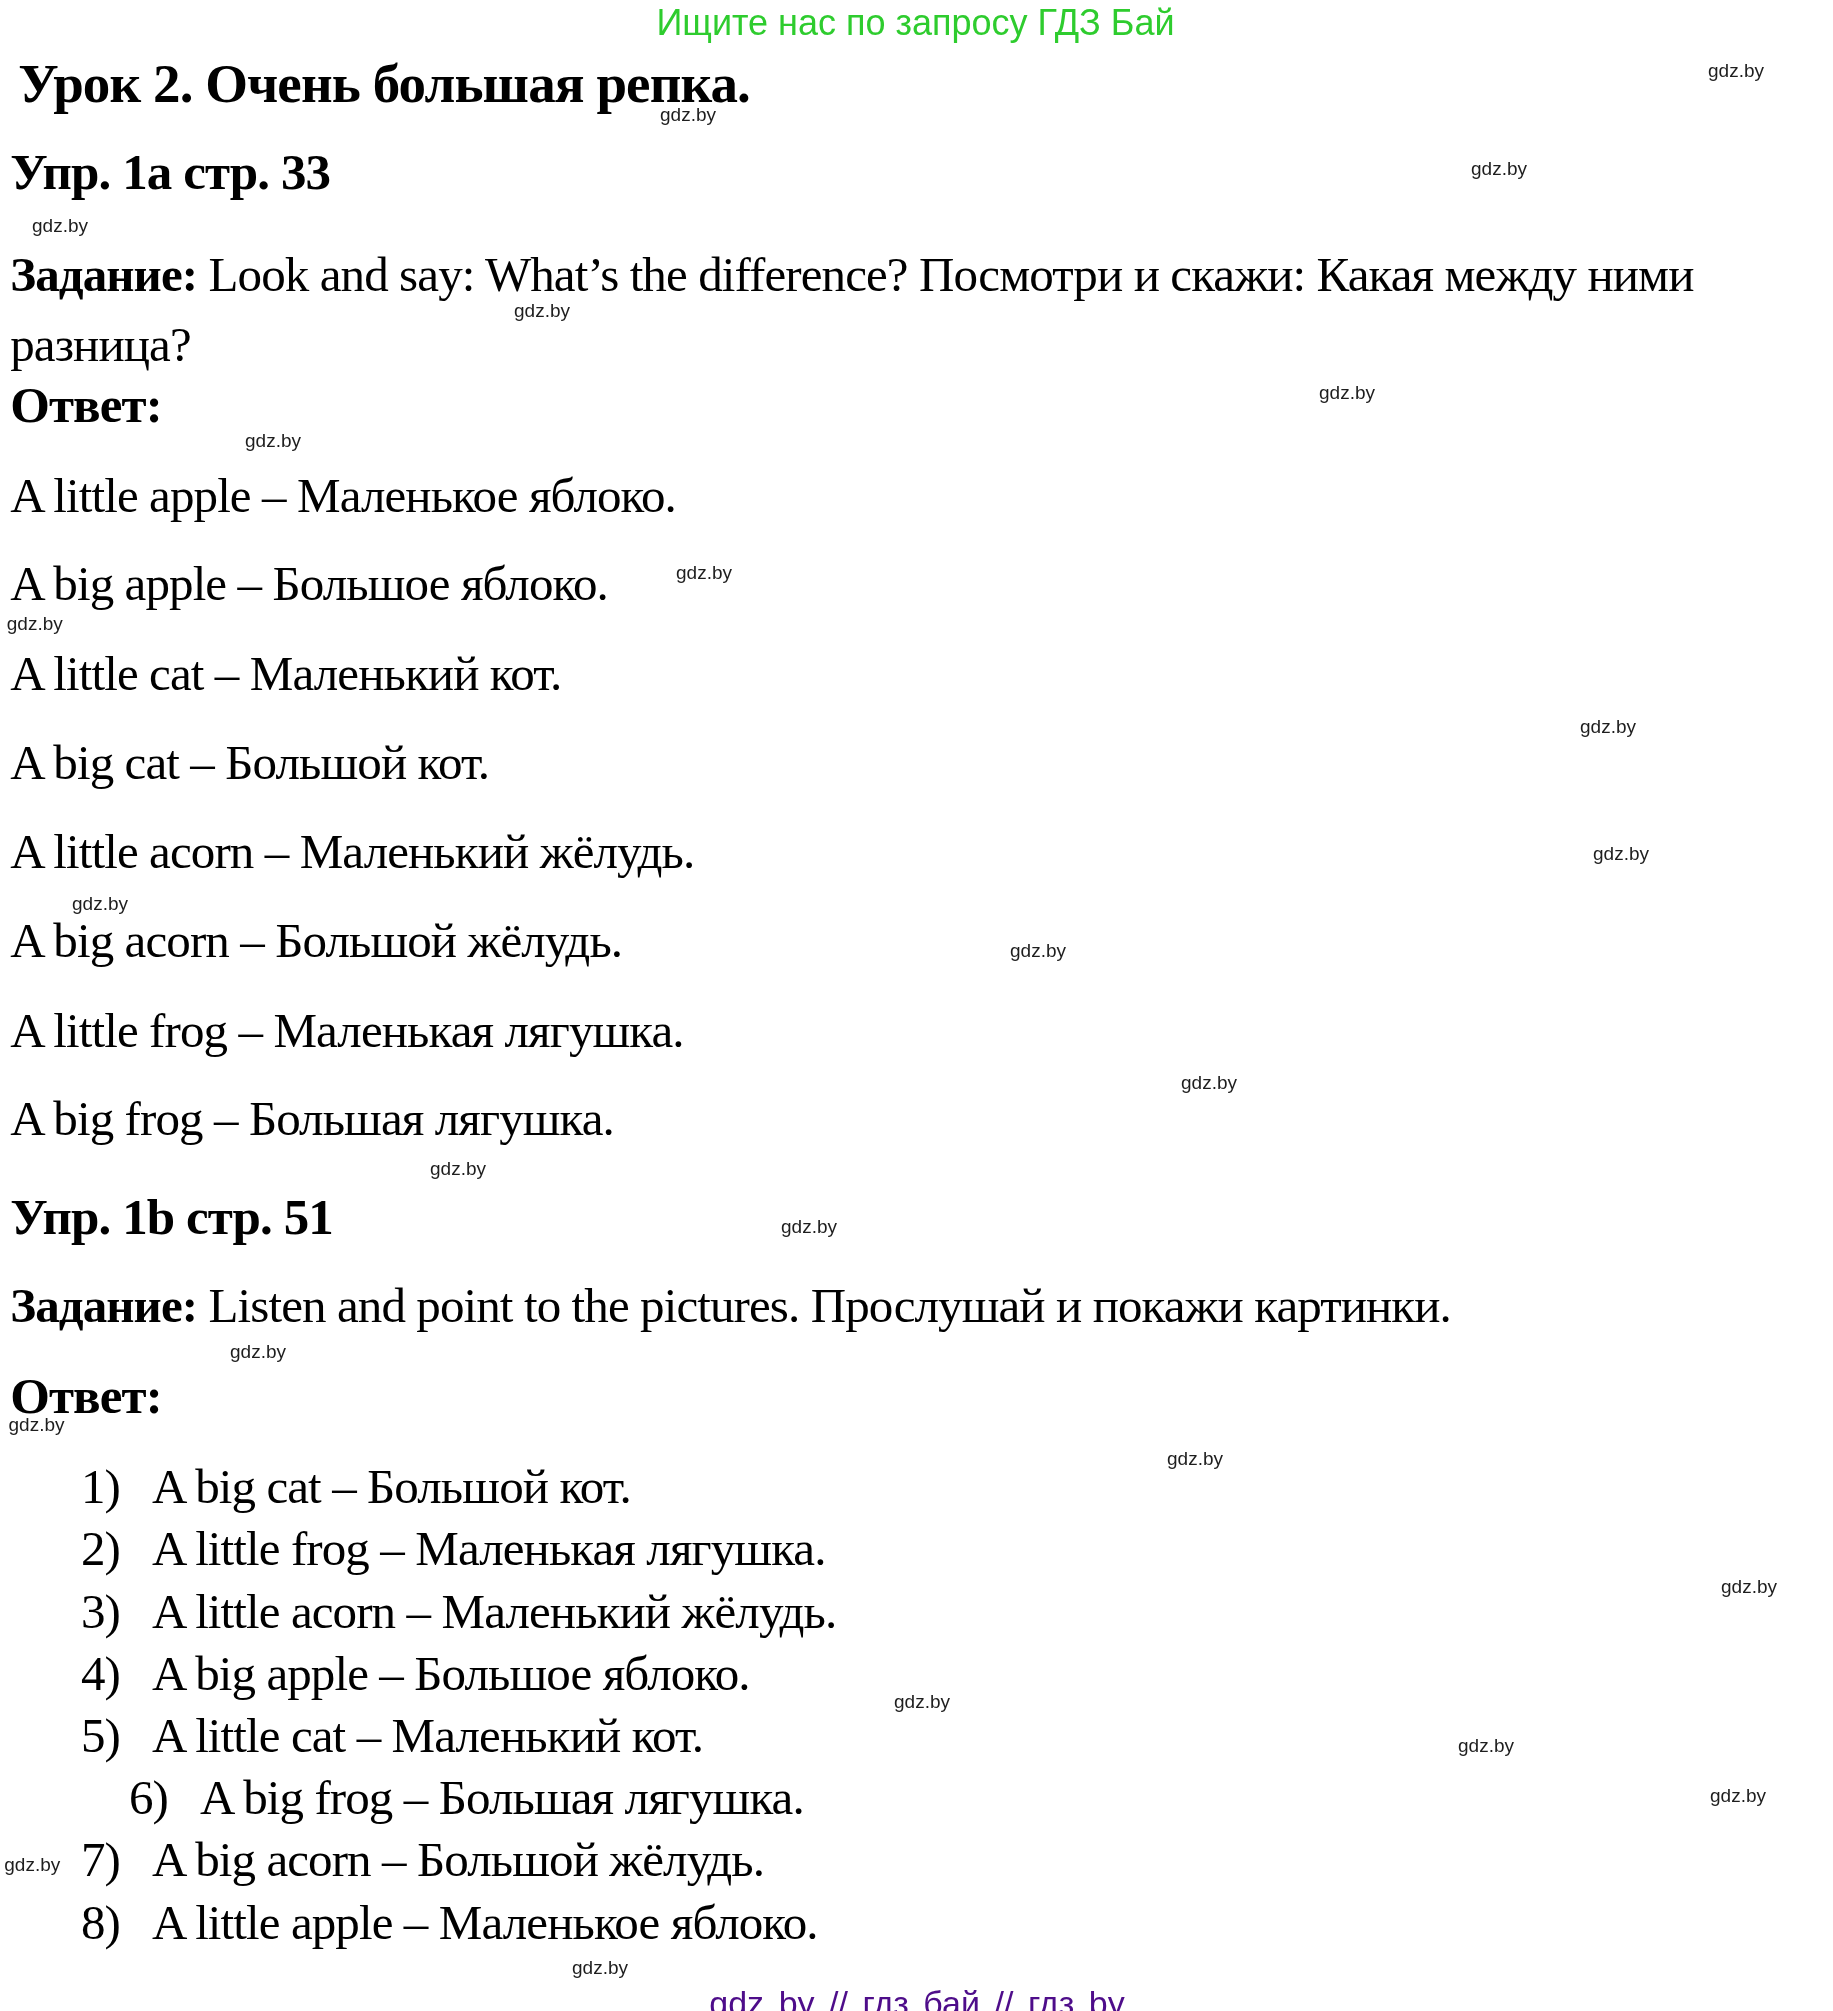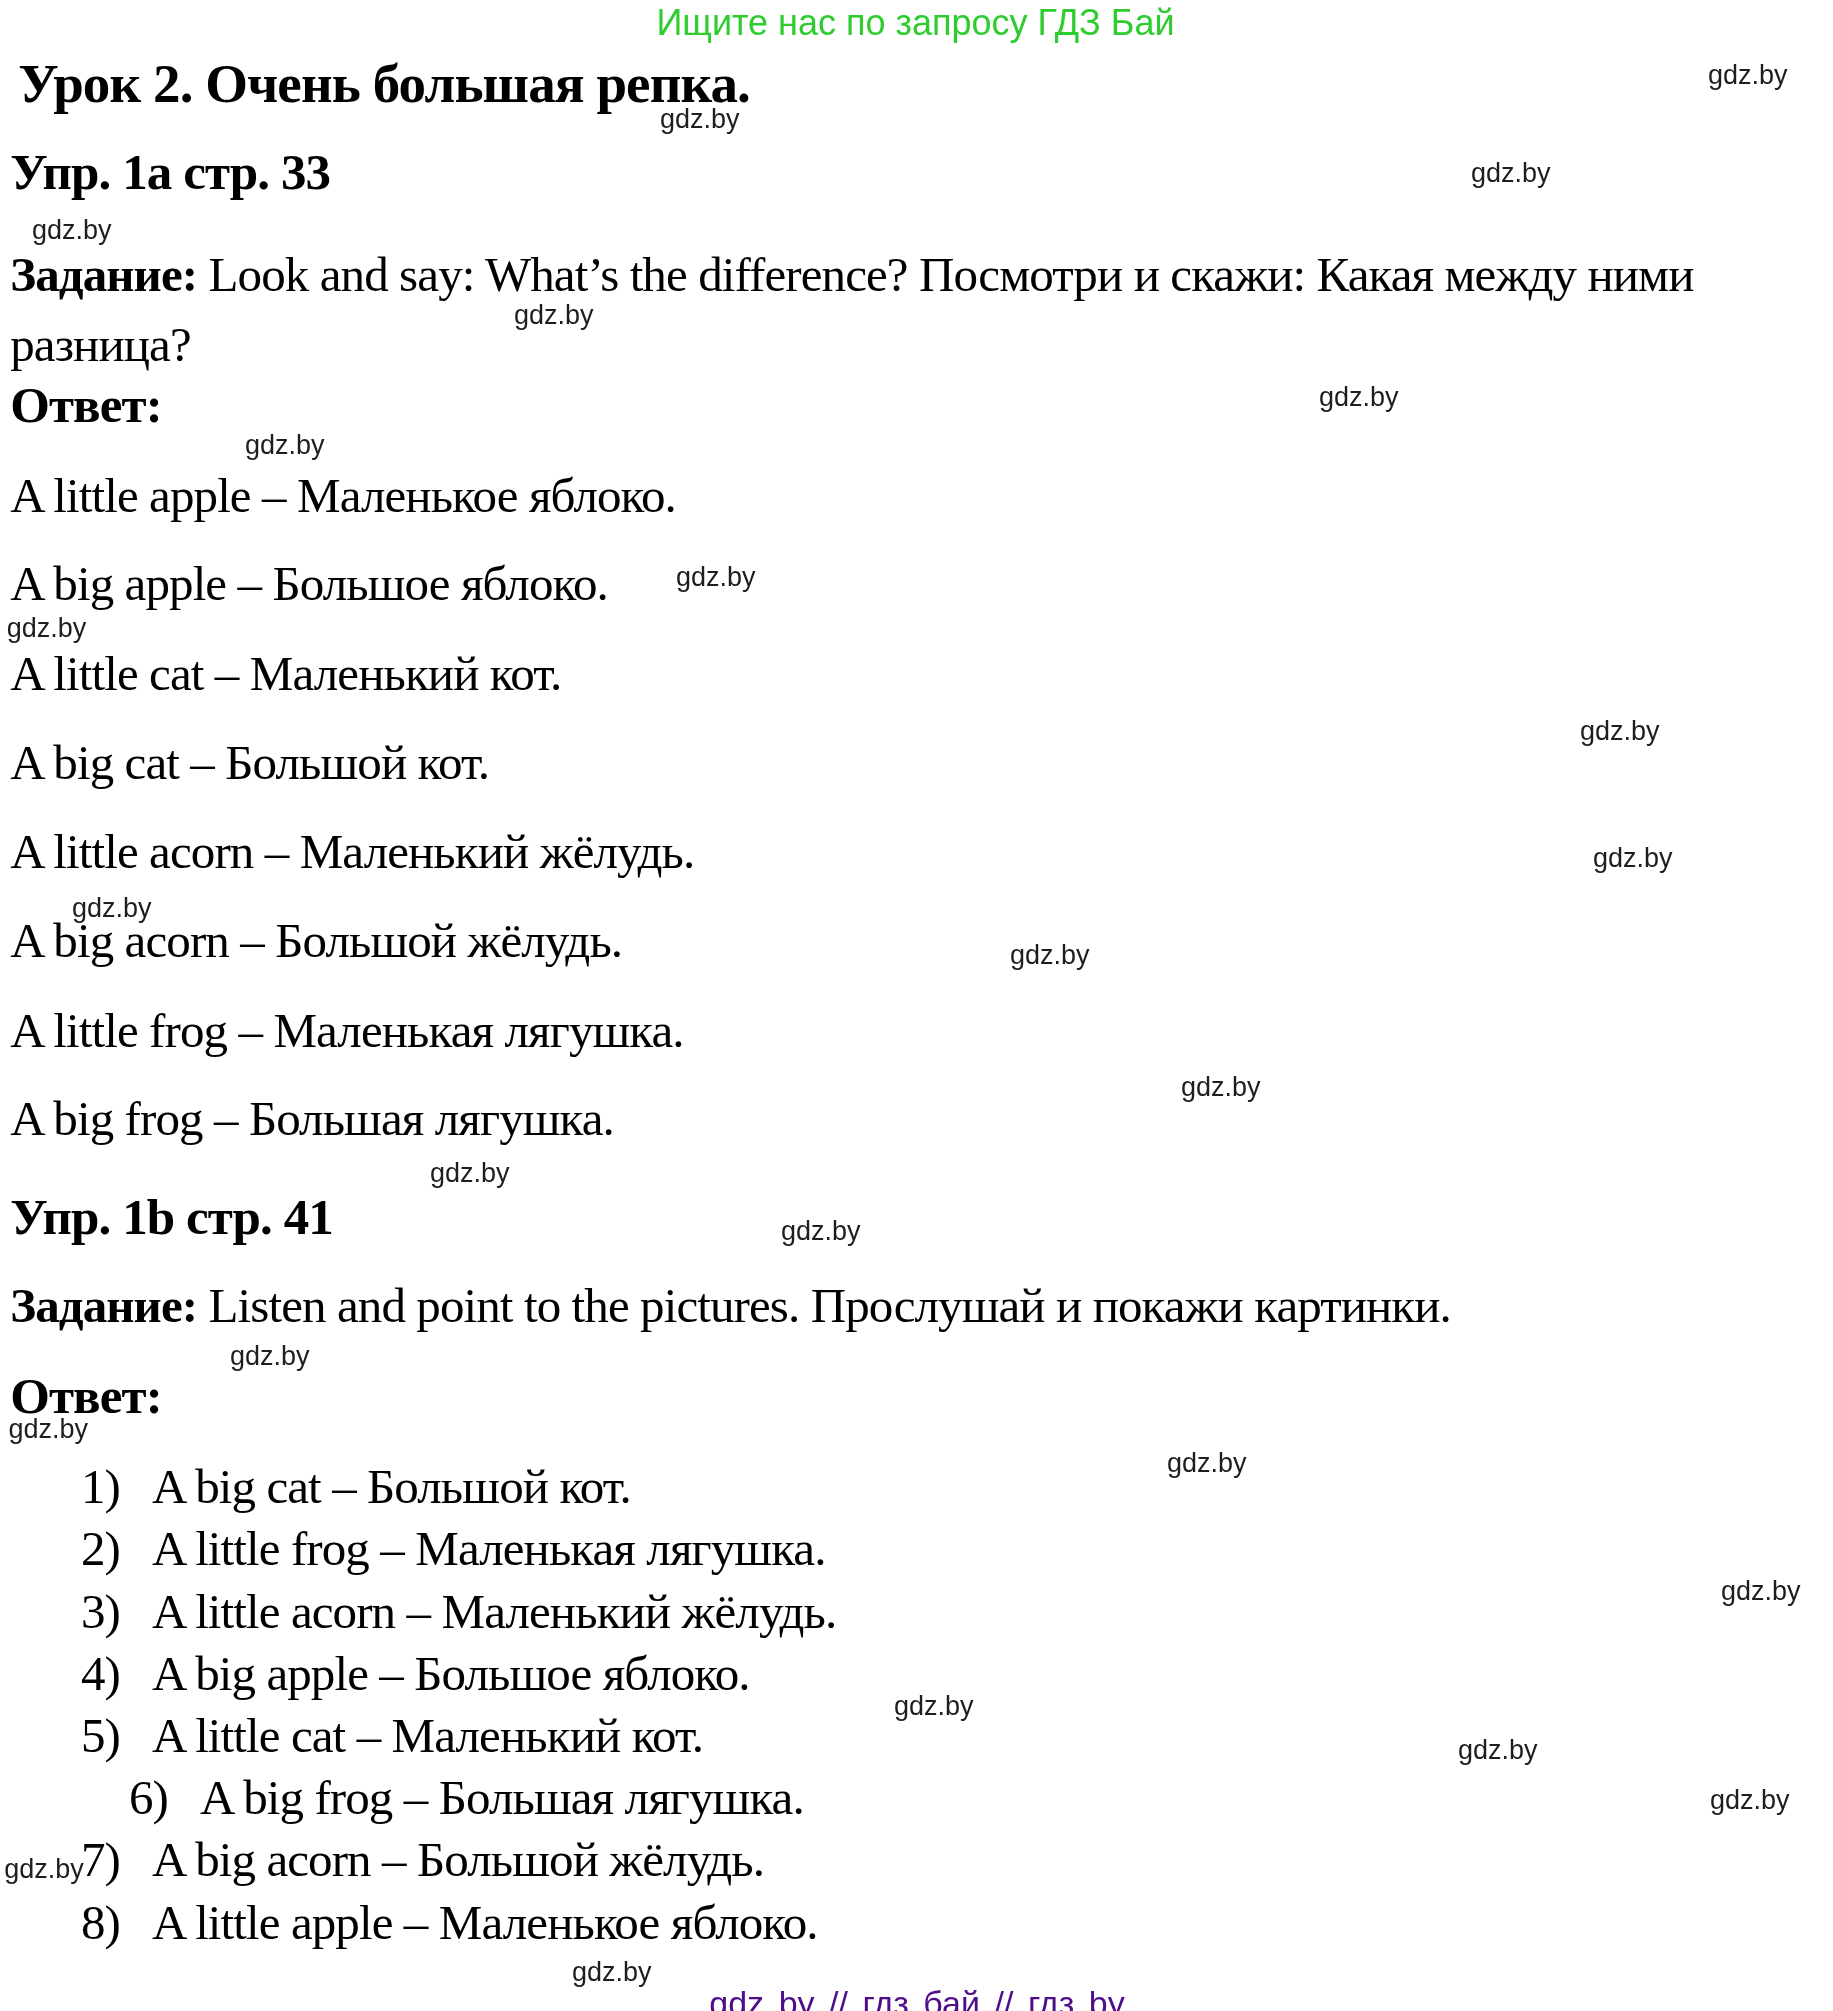--- a/index.html
+++ b/index.html
@@ -66,21 +66,21 @@
     left:81px;
     font-size:49px;
     letter-spacing:-0.9px;
     line-height:1.2;
     white-space:nowrap;
   }
   .li .num{display:inline-block; min-width:71px;}
   .wm{
     position:absolute;
     font-family:"Liberation Sans","DejaVu Sans",sans-serif;
-    font-size:27px;
+    font-size:19px;
     color:#1e1e1e;
     letter-spacing:0;
     white-space:nowrap;
   }
   .footer{
     position:absolute;
     left:0; right:0; top:1973px;
     text-align:center;
     font-family:"Liberation Sans","DejaVu Sans",sans-serif;
     font-size:34px;
@@ -106,21 +106,21 @@
 
   <div class="ans" style="top:467px;">A little apple – Маленькое яблоко.</div>
   <div class="ans" style="top:555px;">A big apple – Большое яблоко.</div>
   <div class="ans" style="top:645px;">A little cat – Маленький кот.</div>
   <div class="ans" style="top:734px;">A big cat – Большой кот.</div>
   <div class="ans" style="top:823px;">A little acorn – Маленький жёлудь.</div>
   <div class="ans" style="top:912px;">A big acorn – Большой жёлудь.</div>
   <div class="ans" style="top:1002px;">A little frog – Маленькая лягушка.</div>
   <div class="ans" style="top:1090px;">A big frog – Большая лягушка.</div>
 
-  <div class="h2" style="top:1188px;">Упр. 1b стр. 41</div>
+  <div class="h2" style="top:1188px;">Упр. 1b стр. 51</div>
 
   <div class="para" style="top:1271px;"><b>Задание:</b> <span>Listen and point to the pictures. Прослушай и покажи картинки.</span></div>
 
   <div class="otvet" style="top:1367px;">Ответ:</div>
 
   <div class="li" style="top:1458px;"><span class="num">1)</span><span>A big cat – Большой кот.</span></div>
   <div class="li" style="top:1520px;"><span class="num">2)</span><span>A little frog – Маленькая лягушка.</span></div>
   <div class="li" style="top:1583px;"><span class="num">3)</span><span>A little acorn – Маленький жёлудь.</span></div>
   <div class="li" style="top:1645px;"><span class="num">4)</span><span>A big apple – Большое яблоко.</span></div>
   <div class="li" style="top:1707px;"><span class="num">5)</span><span>A little cat – Маленький кот.</span></div>

